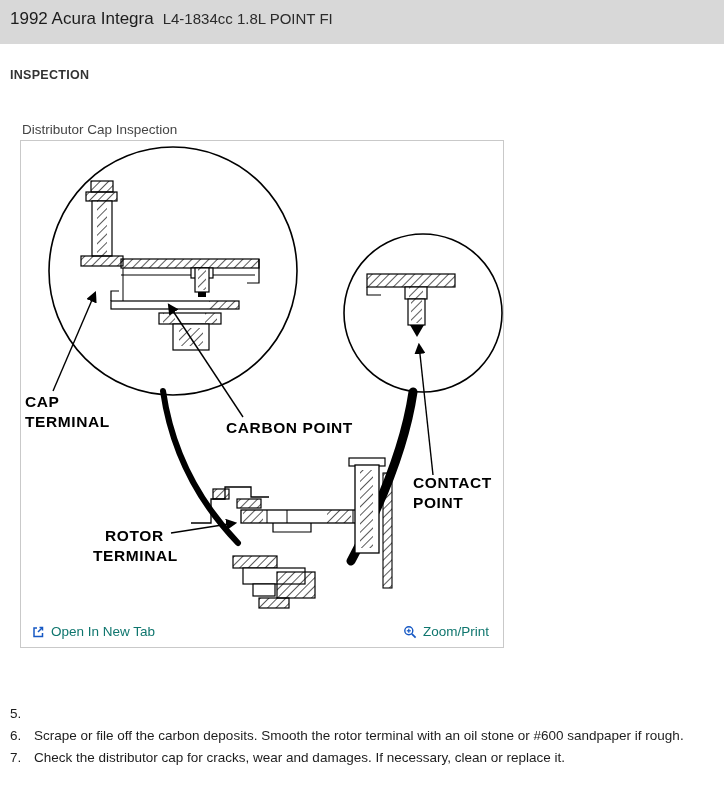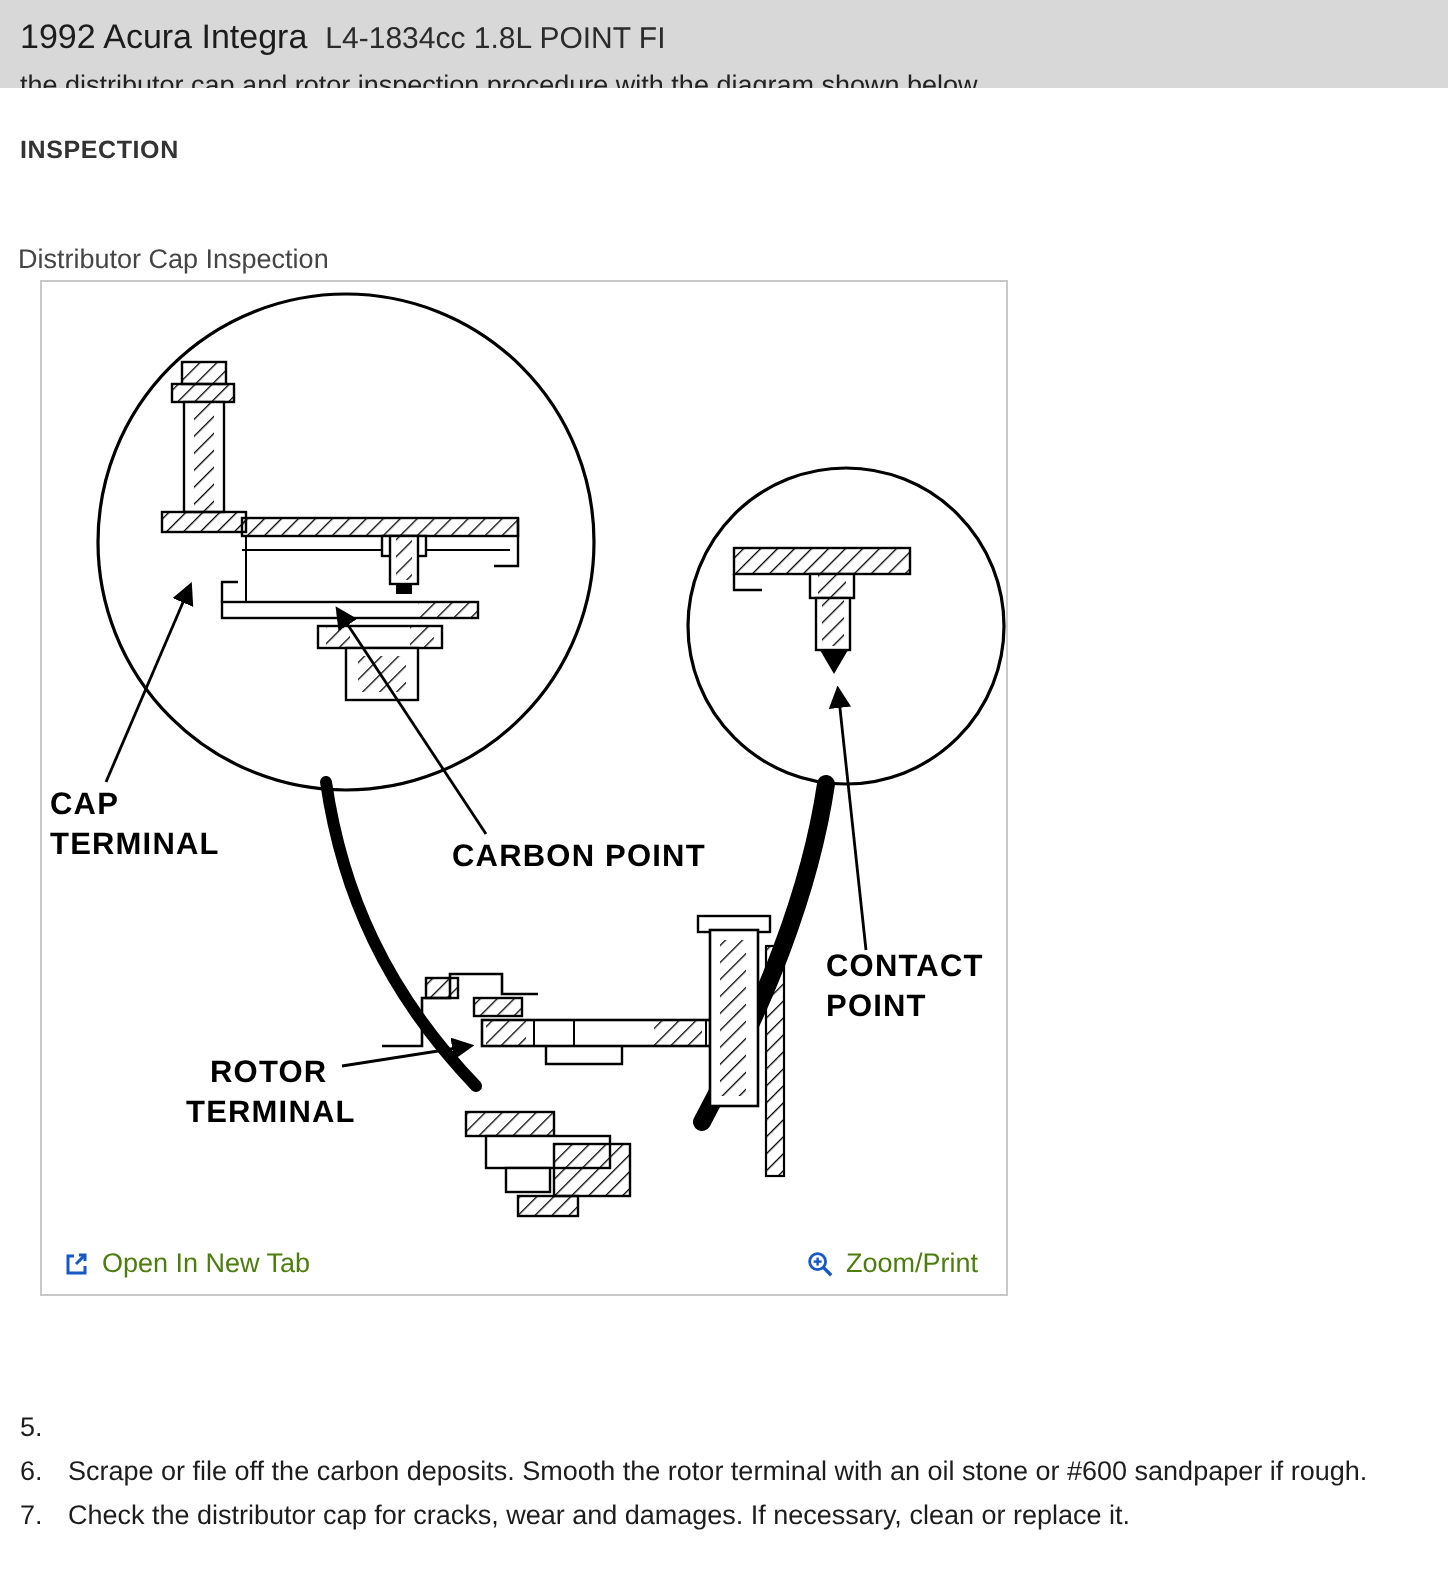--- a/index.html
+++ b/index.html
@@ -32,59 +32,58 @@
 
   
   .section-heading {
     margin:24px 0 15px 10px;
     font-size:12.5px; font-weight:bold; color:#333;
     letter-spacing:0.3px;
   }
 
   
   .caption {
-    margin:40px 0 3px 9px;
+    margin:40px 0 3px 22px;
     font-size:13.5px; color:#454545;
   }
   .figure {
     margin-left:20px;
     width:484px;
     border:1px solid #c9c9c9;
     background:#fff;
   }
   svg.diagram { display:block; width:482px; height:478px; }
   svg.diagram text {
     font-family:"Liberation Sans", sans-serif;
     font-weight:bold; font-size:15.5px; fill:#000;
     letter-spacing:0.6px;
   }
   .figure-footer {
     display:flex; justify-content:space-between; align-items:center;
     padding:5px 14px 8px 10px;
   }
   .link {
     display:flex; align-items:center; gap:6px;
-    color:#4d7c0f; font-size:13.5px; cursor:pointer; white-space:nowrap;
+    color:#0f766e; font-size:13.5px; cursor:pointer; white-space:nowrap;
   }
   .link svg { display:block; }
 
   
   .steps { margin:58px 0 0 10px; font-size:13.5px; color:#1d1d1d; }
   .step { display:flex; margin-bottom:7px; white-space:nowrap; }
   .step .num { width:24px; flex:none; }
 </style>
 </head>
 <body>
 
 <div class="titlebar">
   <div class="titlebar-inner">
     <span class="t1">1992 Acura Integra</span>
     <span class="t2">L4-1834cc 1.8L POINT FI</span>
   </div>
-  <div class="clipped">the distributor cap and rotor inspection procedure with the diagram shown below.</div>
 </div>
 
 <div class="section-heading">INSPECTION</div>
 
 <div class="caption">Distributor Cap Inspection</div>
 
 <div class="figure">
   <svg class="diagram" viewBox="0 0 482 478">
     <defs>
       <pattern id="hatch" width="6" height="6" patternUnits="userSpaceOnUse" patternTransform="rotate(45)">

